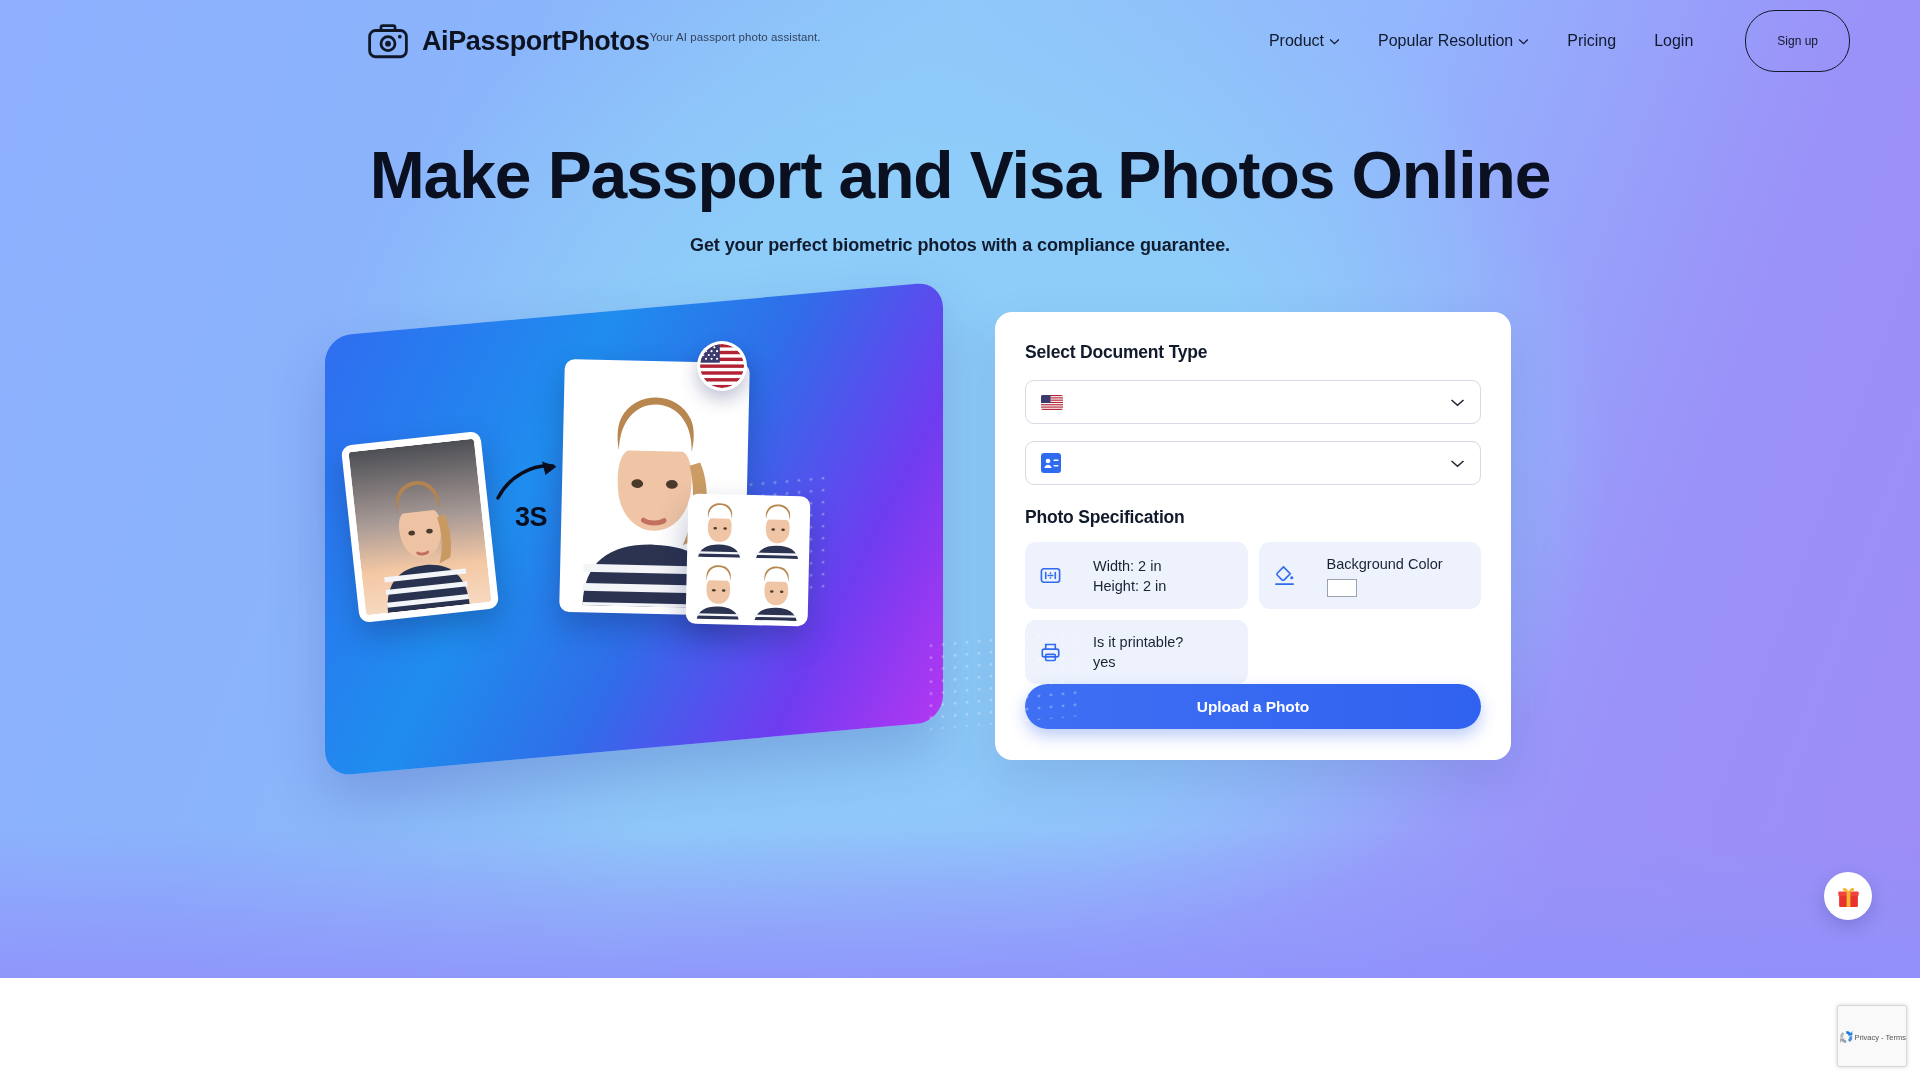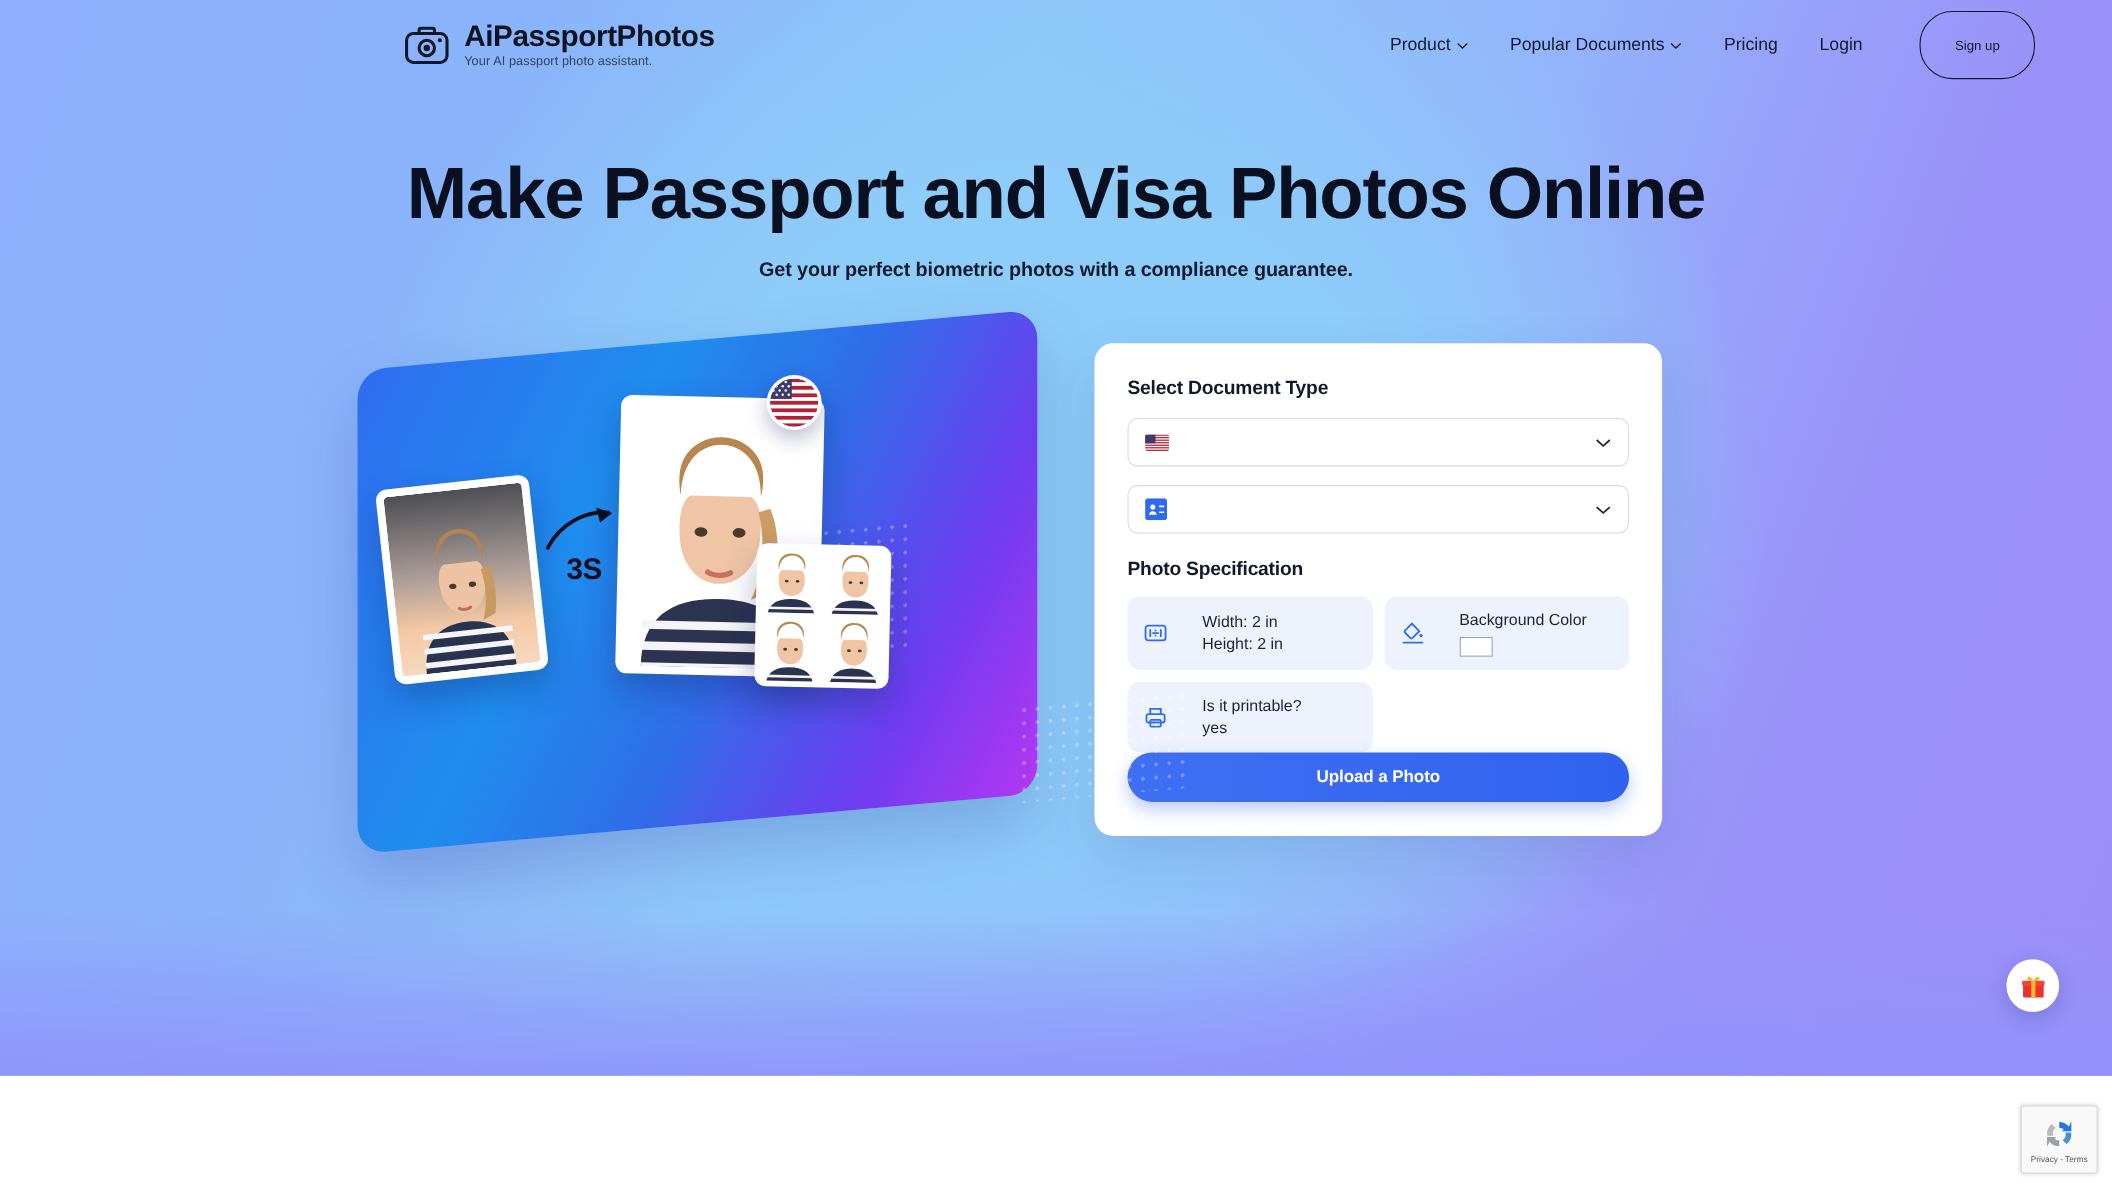--- a/index.html
+++ b/index.html
@@ -31,21 +31,21 @@
 
   
   .nav {
     position:relative; z-index:6;
     height:82px;
     display:flex; align-items:center;
     padding:0 70px 0 368px;
   }
   .brand { display:flex; align-items:center; gap:13px; margin-left:-1px; }
   .brand-icon { width:42px; height:42px; flex:0 0 42px; color:#101828; }
-  .brand-text { display:flex; flex-direction:column; line-height:1; }
+  .brand-text { display:flex; flex-direction:row; line-height:1; }
   .brand-name {
     font-size:27px; font-weight:700; color:#0d1321; letter-spacing:-.4px;
   }
   .brand-tag {
     font-size:11.5px; color:#33425c; margin-top:4px; letter-spacing:.1px;
   }
   .nav-right {
     margin-left:auto; display:flex; align-items:center; gap:38px;
   }
   .nav-link {
@@ -184,21 +184,21 @@
     display:flex; align-items:center; justify-content:center;
     cursor:pointer; z-index:9;
   }
   .gift svg { width:25px; height:25px; }
 
   .recaptcha {
     position:absolute; right:13px; bottom:13px;
     width:70px; height:62px; background:#f9f9f9;
     border:1px solid #d8d8d8; border-radius:3px;
     box-shadow:0 0 4px rgba(0,0,0,.18);
-    display:flex; flex-direction:column; align-items:center; justify-content:center;
+    display:flex; flex-direction:row; align-items:center; justify-content:center;
     z-index:9;
   }
   .recaptcha svg { width:30px; height:30px; margin-top:2px; }
   .recaptcha .rc-txt { font-size:7.5px; color:#555; margin-top:3px; white-space:nowrap; }
 </style>
 </head>
 <body>
 
 <div class="hero">
 
@@ -220,21 +220,21 @@
     </div>
 
     <div class="nav-right">
       <div class="nav-link">
         <span>Product</span>
         <svg class="caret" viewBox="0 0 12 8" fill="none" stroke="#111a2e" stroke-width="1.4">
             <path d="M1 1.8 6 6.4 11 1.8"></path>
           </svg>
       </div>
       <div class="nav-link">
-        <span>Popular Documents</span>
+        <span>Popular Resolution</span>
         <svg class="caret" viewBox="0 0 12 8" fill="none" stroke="#111a2e" stroke-width="1.4">
             <path d="M1 1.8 6 6.4 11 1.8"></path>
           </svg>
       </div>
       <div class="nav-link">
         <span>Pricing</span>
       </div>
       <div class="nav-link">
         <span>Login</span>
       </div>

